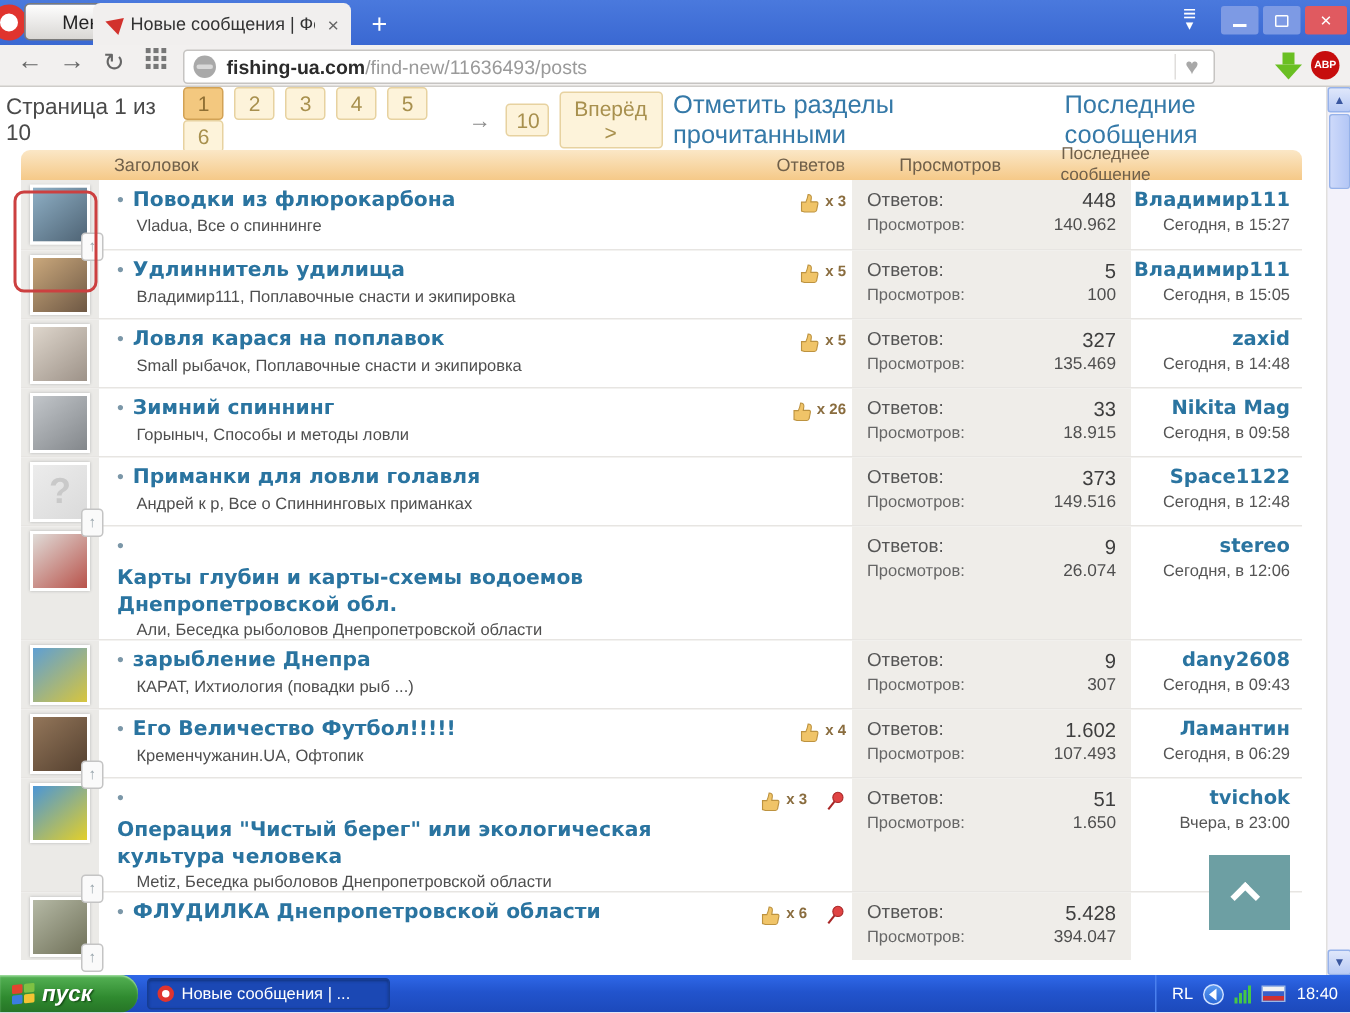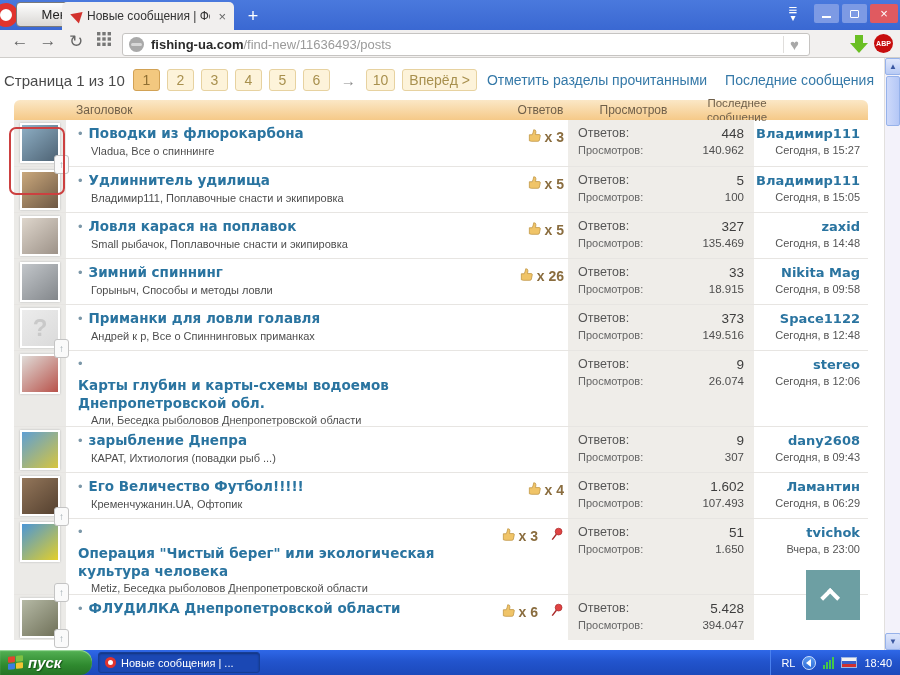--- a/index.html
+++ b/index.html
@@ -40,41 +40,41 @@
 
   
   .content { position:absolute; left:0; top:58px; width:884px; height:592px; background:#fff; overflow:hidden; }
 
   .pagerow { position:absolute; left:4px; top:9px; right:10px; height:26px; display:flex; align-items:center; }
   .pg-label { font-size:15px; color:#4a4a4a; margin-right:8px; }
   .pgbtn { display:inline-block; min-width:27px; padding:2px 6px; margin-right:7px; text-align:center; font-size:14px; color:#a8904e; background:#fdf3da; border:1px solid #e7d2a0; border-radius:3px; }
   .pgbtn.active { background:#f3c87f; border-color:#d2a255; color:#8f6f33; }
   .pg-arrow { font-size:15px; color:#8a8a8a; margin:0 10px 0 4px; }
   .pg-links { margin-left:auto; display:flex; gap:18px; }
-  .pg-links span { font-size:14px; color:#3579a8; }
+  .pg-links span { font-size:17px; color:#3579a8; }
 
   .ftable { position:absolute; left:14px; top:42px; width:854px; }
   .fhead { height:20px; background:linear-gradient(#fbe7c6,#f5c988); border-radius:6px 6px 0 0; display:flex; align-items:center; color:#70604a; font-size:12px; }
   .fh-title { width:480px; padding-left:62px; }
   .fh-stats { width:186px; display:flex; }
   .fh-stats span { flex:1; text-align:center; }
   .fh-last { width:114px; text-align:center; font-size:11.5px; line-height:1.25; }
 
   .trow { display:flex; min-height:46px; border-top:1px solid #e7e5e2; background:#fff; }
   .trow:first-child { border-top:none; }
   .c-av { width:52px; background:#ebeae7; position:relative; display:flex; align-items:flex-start; justify-content:center; padding-top:3px; }
   .avatar { width:40px; height:40px; border:2px solid #fff; box-shadow:0 0 2px #b5b5b5; display:flex; align-items:center; justify-content:center; font-size:24px; font-weight:bold; color:#c9c9c9; }
   .av-chip { position:absolute; right:-3px; bottom:-8px; width:15px; height:19px; background:#fafafa; border:1px solid #c4c4c4; border-radius:3px; font-size:10px; color:#9aa6ad; display:flex; align-items:center; justify-content:center; z-index:2; }
   .c-main { flex:1; padding:5px 6px 0 12px; min-width:0; }
   .t-line1 { display:flex; align-items:baseline; gap:6px; flex-wrap:wrap; }
   .t-bullet { color:#7b97a8; font-size:13px; }
   .t-title { font-family:"DejaVu Sans", sans-serif; font-size:13.5px; font-weight:bold; color:#2a74a0; line-height:1.3; }
   .t-sub { font-size:11px; color:#4e4e4e; margin:2px 0 0 13px; }
   .c-likes { width:74px; padding:8px 4px 0 0; display:flex; justify-content:flex-end; align-items:flex-start; gap:3px; }
-  .likes-count { font-size:14px; font-weight:bold; color:#8a6d3f; margin-top:1px; }
+  .likes-count { font-size:10px; font-weight:bold; color:#8a6d3f; margin-top:1px; }
   .c-stats { width:186px; background:#efede9; padding:6px 10px 0 10px; }
   .st-line { display:flex; justify-content:space-between; }
   .st-l1 .lab { font-size:12.5px; color:#555; }
   .st-l1 .val { font-size:13.5px; color:#3e3e3e; }
   .st-l2 .lab { font-size:11px; color:#666; margin-top:3px; }
   .st-l2 .val { font-size:11.5px; color:#4e4e4e; margin-top:3px; }
   .c-last { width:114px; padding:6px 8px 0 0; text-align:right; }
   .lp-name { font-family:"DejaVu Sans", sans-serif; font-size:13px; font-weight:bold; color:#2a74a0; white-space:nowrap; }
   .lp-time { font-size:11px; color:#555; margin-top:3px; white-space:nowrap; }
 

